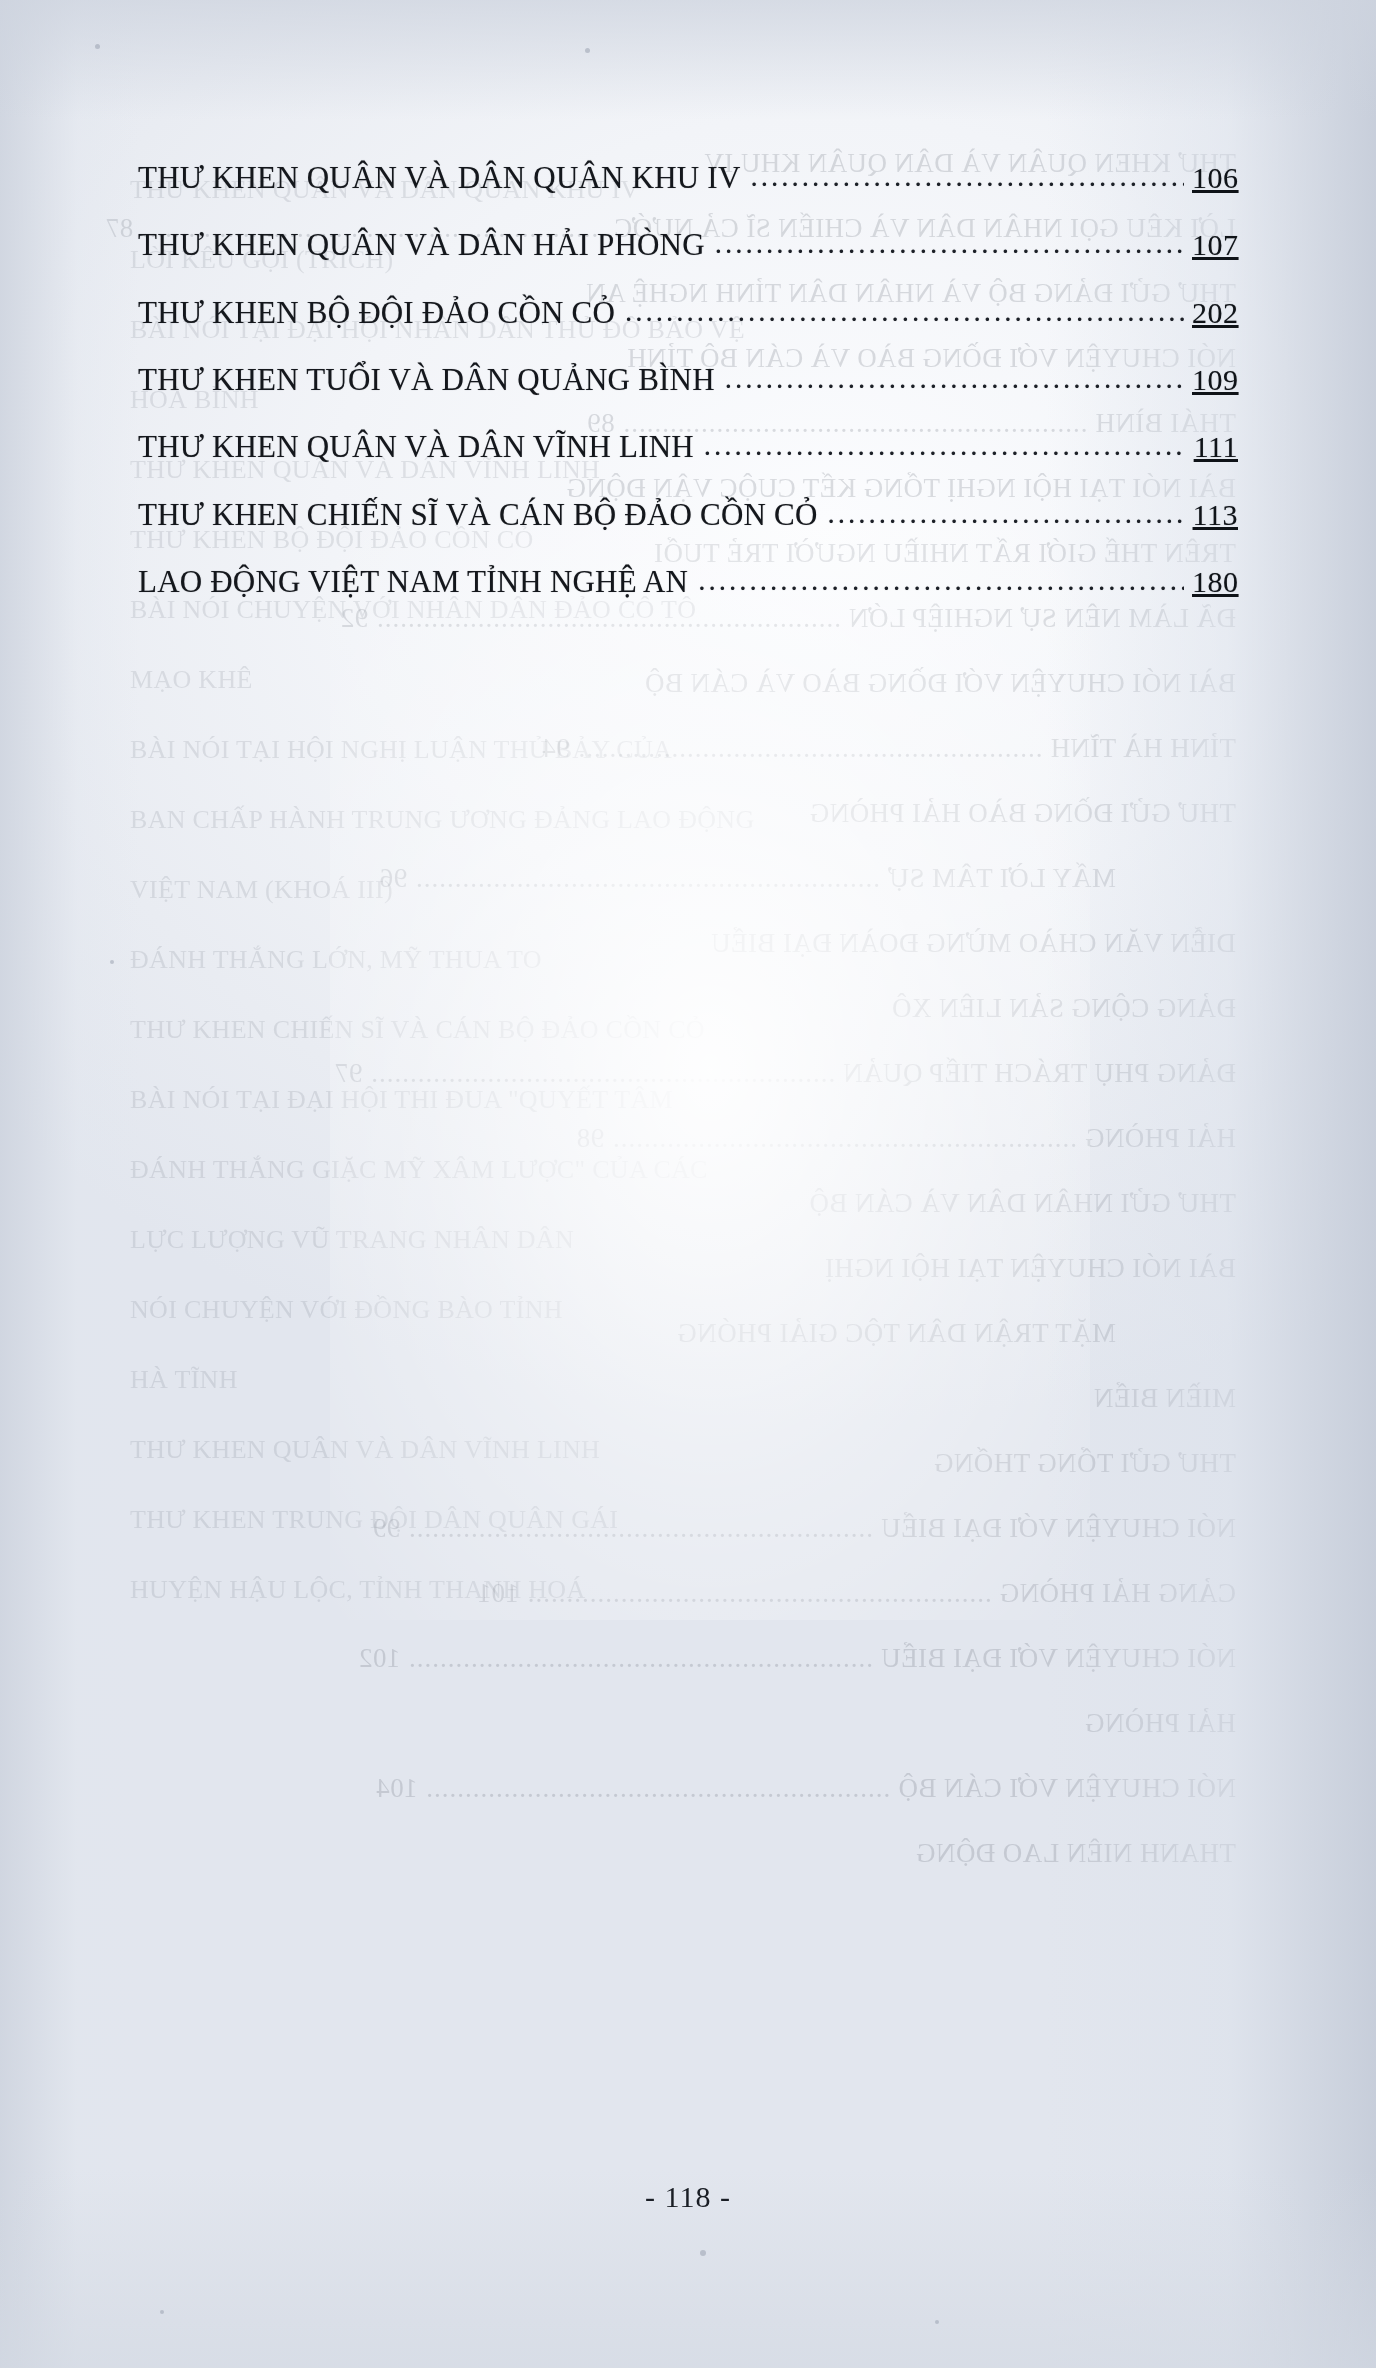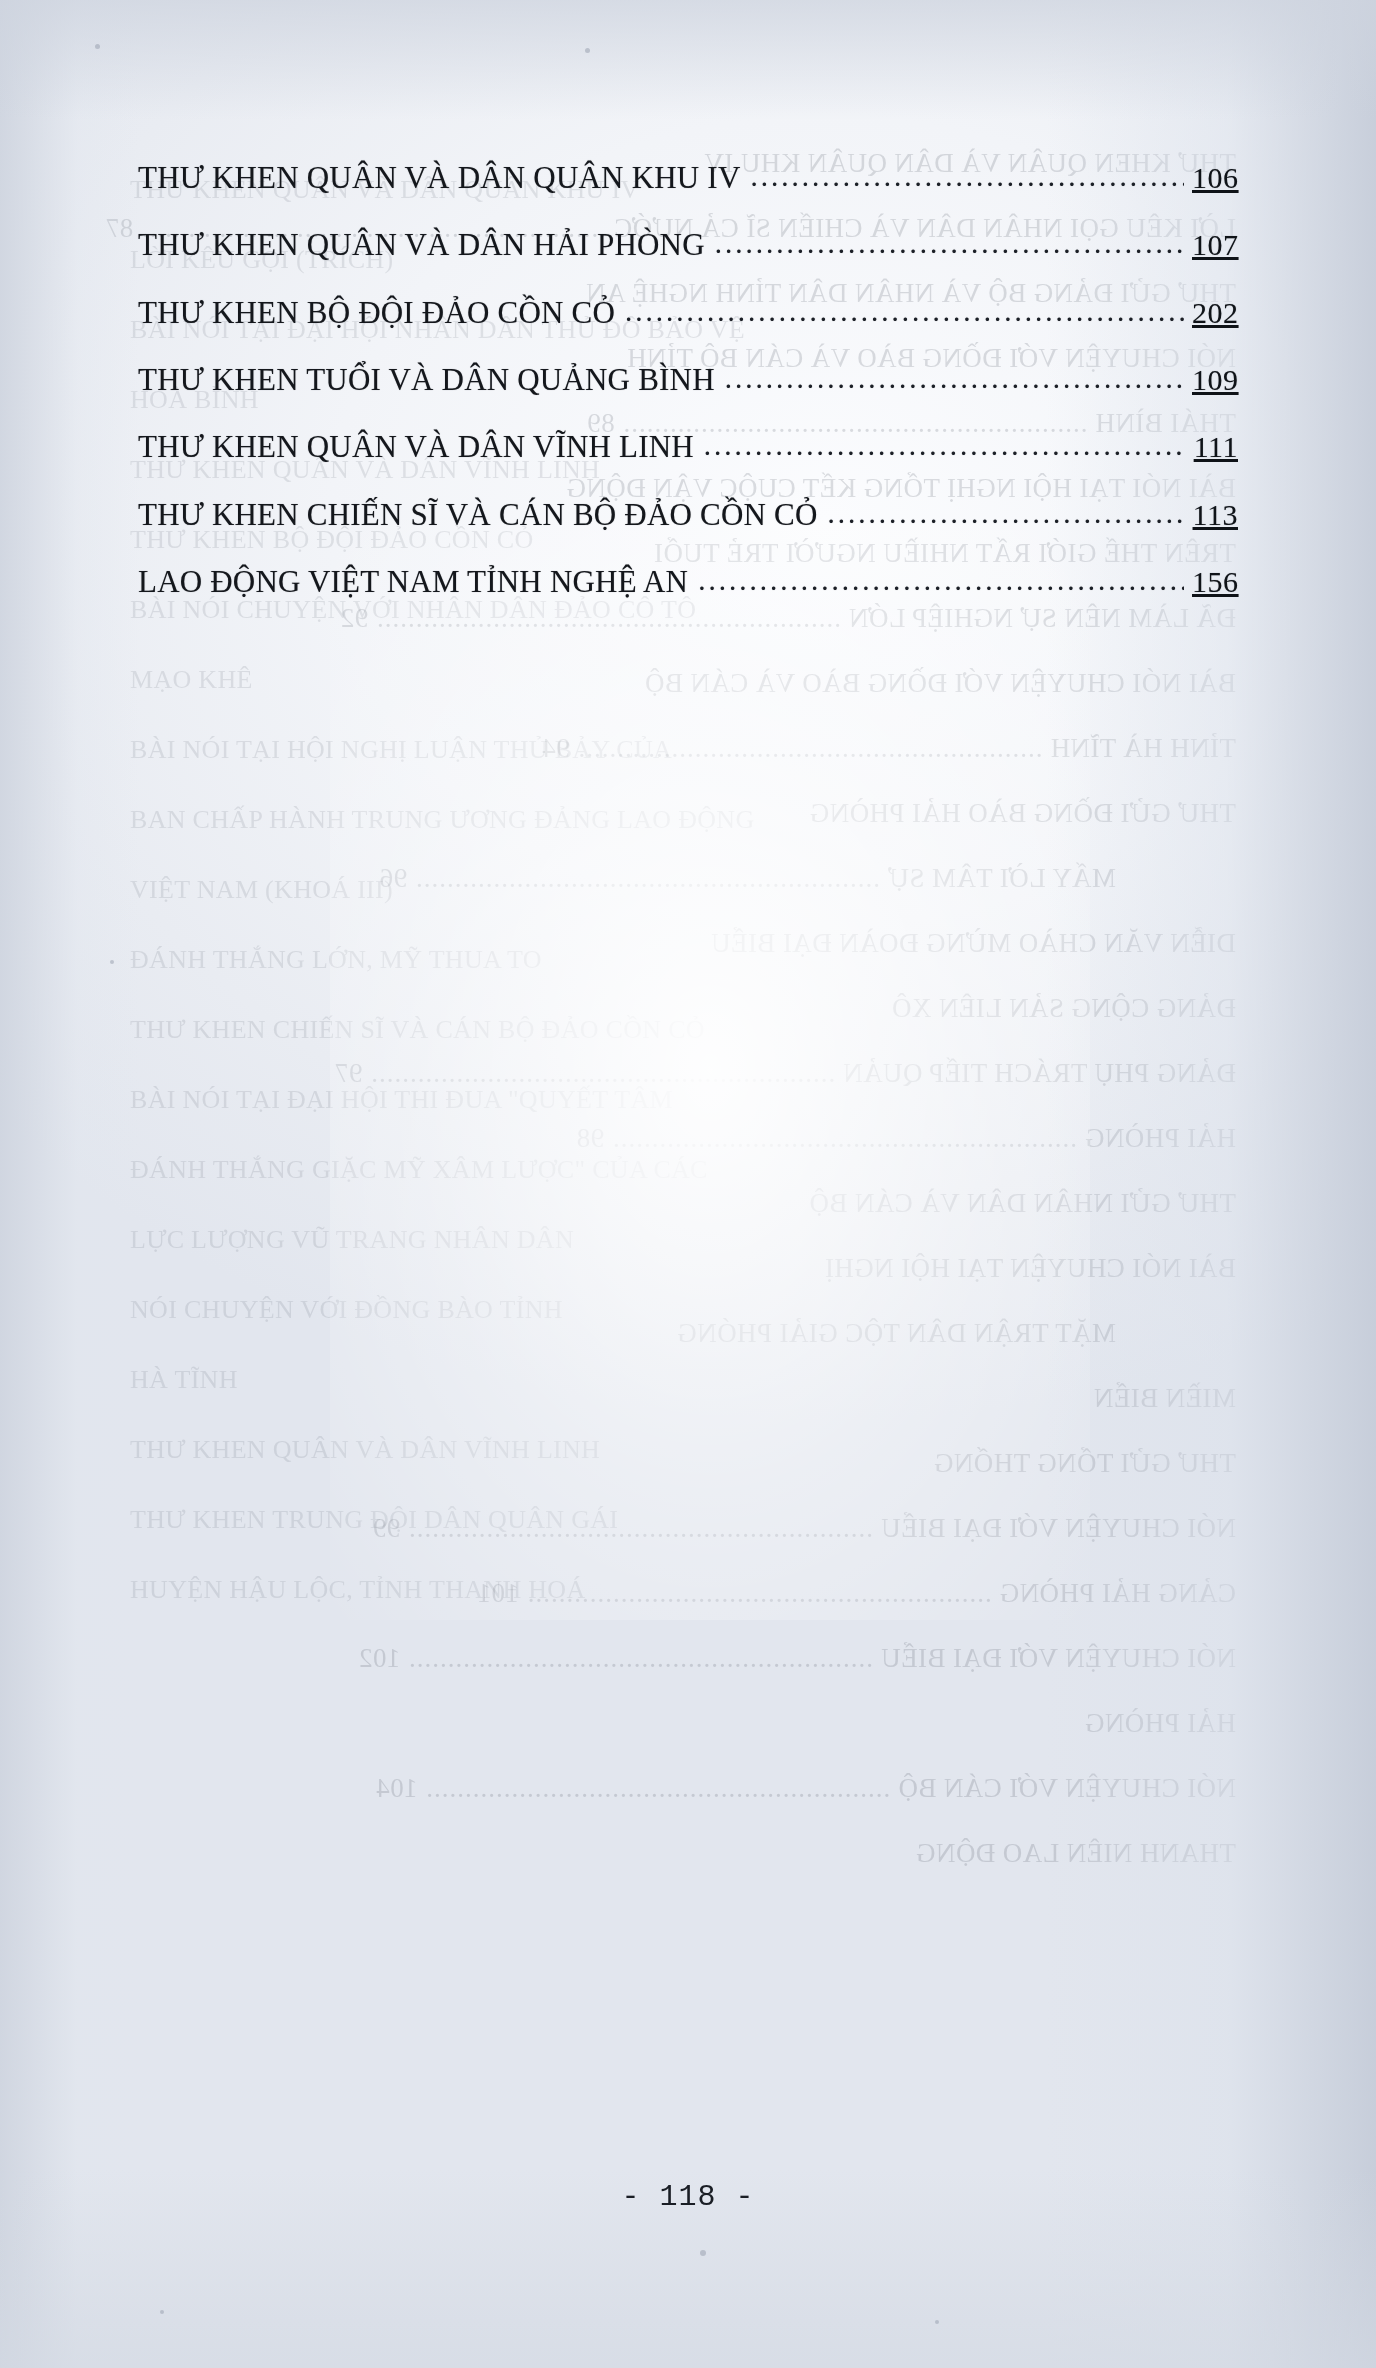--- a/index.html
+++ b/index.html
@@ -166,21 +166,21 @@
 
   .folio {
     position: absolute;
     left: 0;
     right: 0;
     top: 2180px;
     text-align: center;
     font-size: 30px;
     letter-spacing: 1px;
     color: #1a1e25;
-    font-family: Liberation Mono, monospace;
+    font-family: Liberation Serif, serif;
   }
 </style>
 </head>
 <body>
 
 <div class="page">
 
   <div class="bleed-layer">
     <div class="bleed-inner" id="bleed-inner">
         <div class="bleed-line"><span>THƯ KHEN QUÂN VÀ DÂN QUÂN KHU IV</span></div>
@@ -292,19 +292,19 @@
         <div class="toc-row">
           <span class="toc-title">THƯ KHEN CHIẾN SĨ VÀ CÁN BỘ ĐẢO CỒN CỎ</span>
           <span class="toc-leader">........................................................................................................................</span>
           <span class="toc-page">113</span>
         </div>
       </div>
       <div class="toc-entry two-line">
         <div class="second">
           <span class="toc-title">LAO ĐỘNG VIỆT NAM TỈNH NGHỆ AN</span>
           <span class="toc-leader">........................................................................................................................</span>
-          <span class="toc-page">156</span>
+          <span class="toc-page">180</span>
         </div>
       </div>
     </div>
 
   <div class="folio">- 118 -</div>
 </div>
 
 </body></html>

